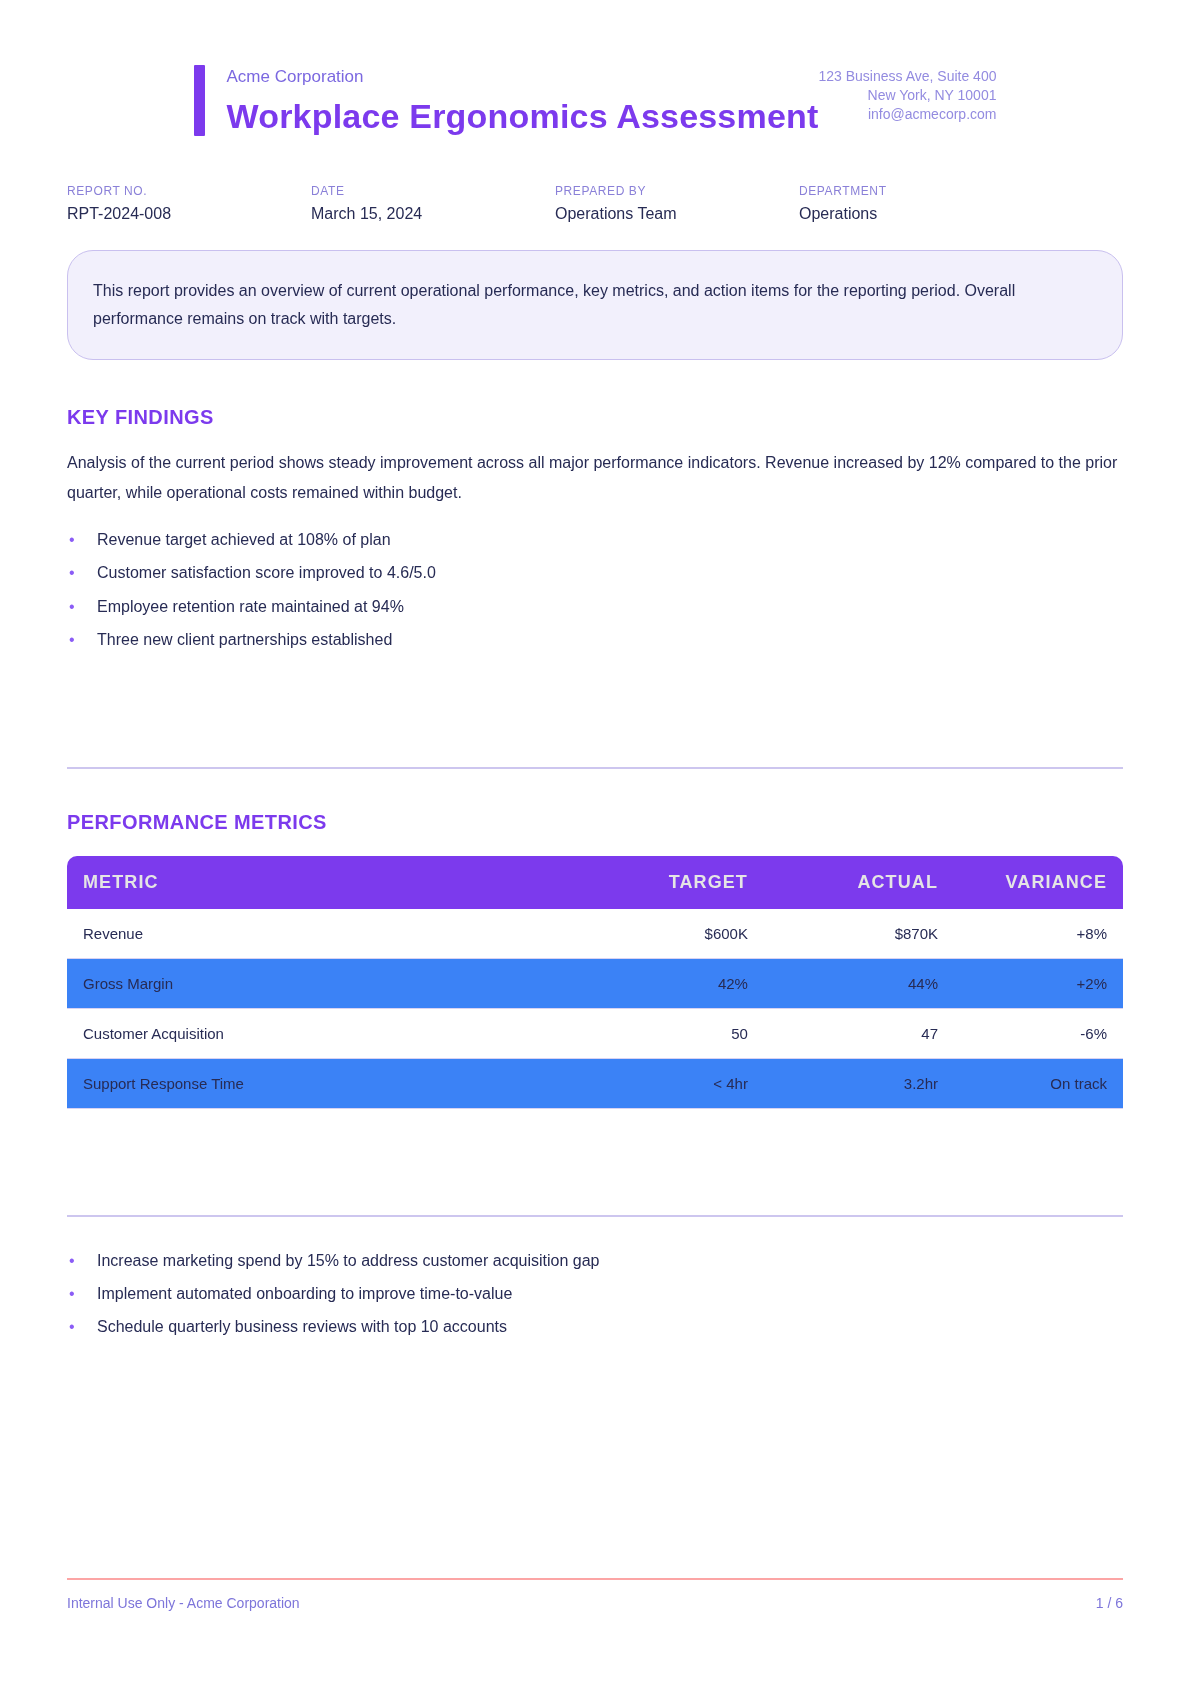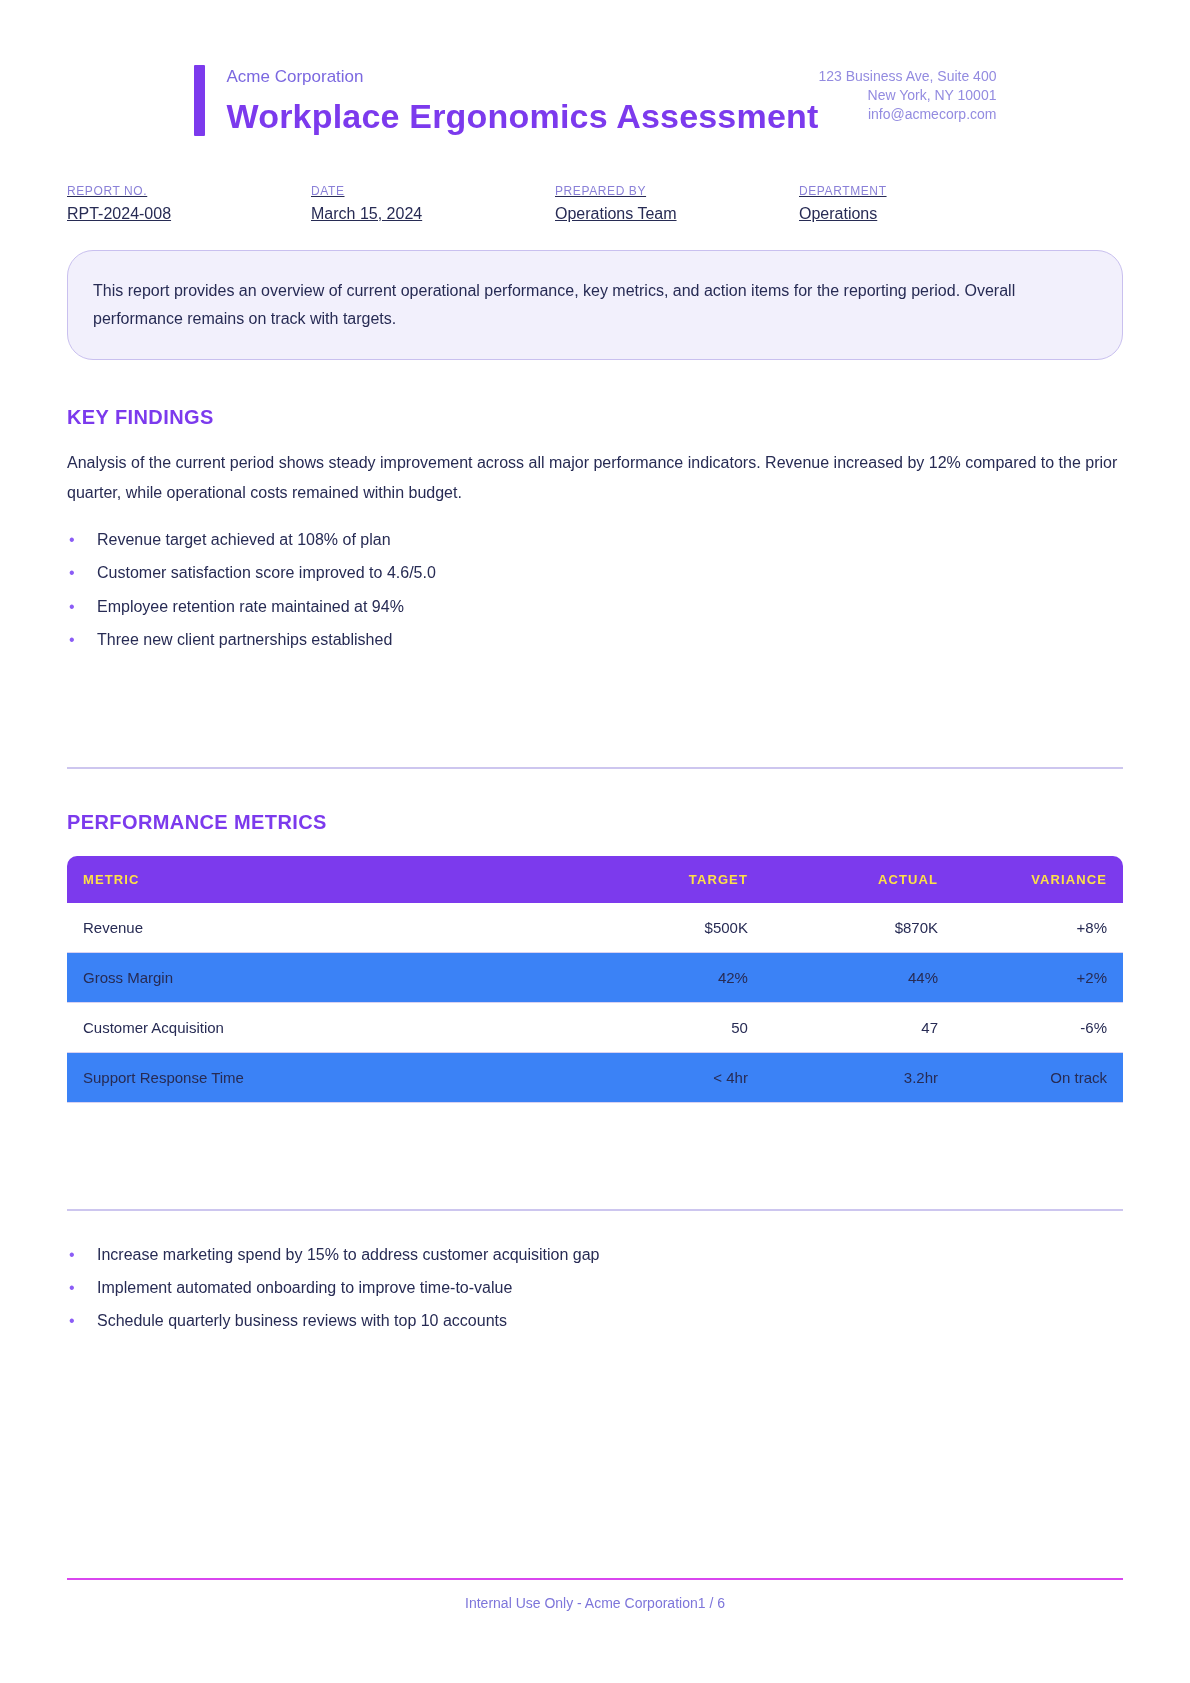--- a/index.html
+++ b/index.html
@@ -19,21 +19,21 @@
   
   .report-header { display: flex; justify-content: center; align-items: flex-start; }
   .header-left { display: flex; align-items: stretch; }
   .accent-bar { width: 11px; background: #7c3aed; border-radius: 1px; margin-right: 22px; }
   .company { font-size: 17px; color: #7b68e0; margin-top: 2px; }
   .doc-title { font-size: 34px; font-weight: bold; color: #7c3aed; margin-top: 10px; letter-spacing: 0.2px; }
   .address { text-align: right; font-size: 14px; color: #938be0; line-height: 1.35; padding-top: 2px; }
 
   
   .meta-row { display: flex; margin-top: 48px; }
-  .meta-field { width: 244px; text-decoration: underline; }
+  .meta-field { width: 244px; }
   .meta-field:last-child { width: auto; }
   .meta-label { font-size: 12px; letter-spacing: 0.6px; color: #8a80d8; font-weight: normal; }
   .meta-value { font-size: 16px; color: #272b54; margin-top: 7px; }
 
   
   .summary-box {
     margin-top: 27px;
     background: #f2f0fc;
     border: 1.5px solid #c9c0ef;
     border-radius: 26px;
@@ -56,22 +56,22 @@
   .bullet-marker { color: #8b5cf6; width: 30px; flex: 0 0 30px; text-align: left; padding-left: 2px; }
 
   .divider { border: none; border-top: 2px solid #cdc6ef; margin-top: 118px; }
   .divider-2 { margin-top: 106px; }
 
   
   .metrics-section { margin-top: 42px; }
   table.metrics-table { width: 100%; border-collapse: separate; border-spacing: 0; margin-top: 22px; }
   table.metrics-table th {
     background: #7c3aed;
-    color: #fde047;
-    font-size: 13px;
+    color: #e5e5e5;
+    font-size: 18px;
     font-weight: bold;
     letter-spacing: 1.1px;
     text-transform: uppercase;
     text-align: left;
     padding: 16px 16px;
   }
   table.metrics-table th:first-child { border-top-left-radius: 10px; }
   table.metrics-table th:last-child { border-top-right-radius: 10px; }
   table.metrics-table th.num, table.metrics-table td.num { text-align: right; }
   table.metrics-table td {
@@ -86,24 +86,24 @@
   .col-actual { width: 18%; }
   .col-variance { width: 16%; }
 
   .recommendations { margin-top: 34px; }
   .recommendations ul.bullet-list { margin-top: 19px; }
 
   
   .report-footer {
     position: absolute;
     left: 67px; right: 67px; bottom: 72px;
-    border-top: 2px solid #d946ef;
+    border-top: 2px solid #fca5a5;
     padding-top: 15px;
     display: flex;
-    justify-content: center;
+    justify-content: space-between;
     font-size: 14px;
     color: #7d75da;
   }
 </style>
 </head>
 <body>
 
 <div class="page">
 
   <header class="report-header">
@@ -182,21 +182,21 @@
         <tr>
           <th>METRIC</th>
           <th class="num">TARGET</th>
           <th class="num">ACTUAL</th>
           <th class="num">VARIANCE</th>
         </tr>
       </thead>
       <tbody>
         <tr>
           <td>Revenue</td>
-          <td class="num">$500K</td>
+          <td class="num">$600K</td>
           <td class="num">$870K</td>
           <td class="num">+8%</td>
         </tr>
         <tr class="alt">
           <td>Gross Margin</td>
           <td class="num">42%</td>
           <td class="num">44%</td>
           <td class="num">+2%</td>
         </tr>
         <tr>

